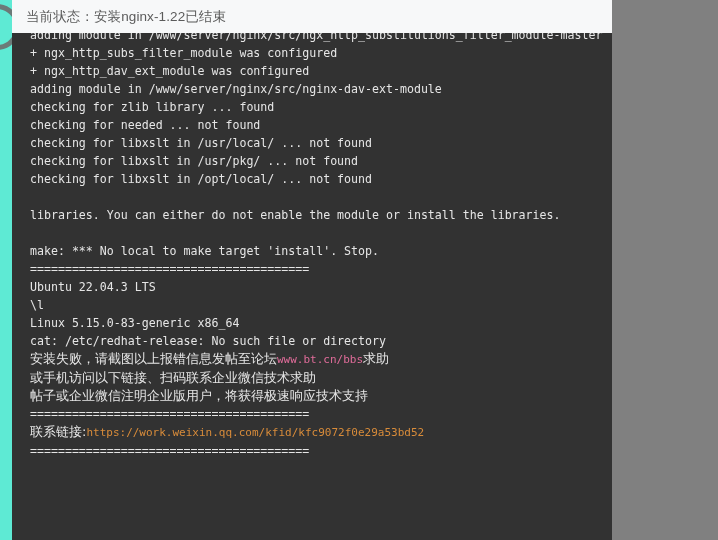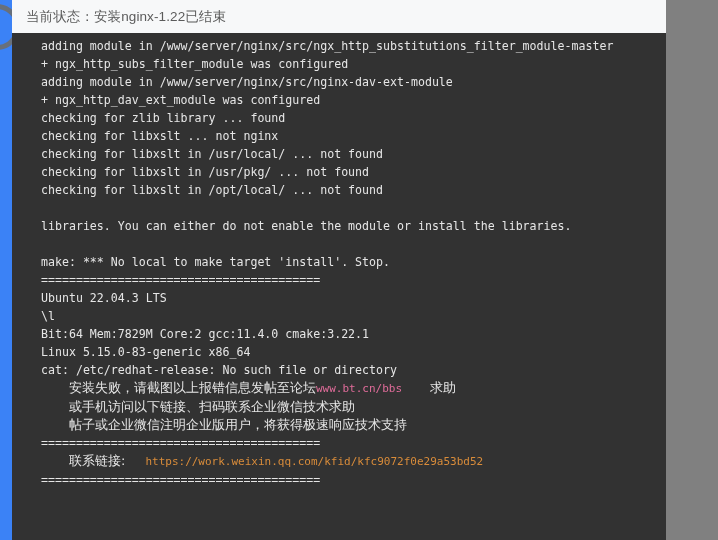--- a/index.html
+++ b/index.html
@@ -11,23 +11,23 @@
     width: 718px;
     height: 540px;
     overflow: hidden;
     background: #808080;
     font-family: "Liberation Sans", sans-serif;
     -webkit-font-smoothing: antialiased;
   }
 
   #app {
     position: relative;
-    width: 666px;
+    width: 612px;
     height: 540px;
-    background: #3b82f6;
+    background: #5eead4;
     overflow: hidden;
     text-decoration: underline;
   }
 
   
   .bg-spinner {
     position: absolute;
     left: -26px;
     top: 4px;
     width: 46px;
@@ -66,21 +66,21 @@
   }
 
   .console {
     position: absolute;
     left: 0;
     top: 33px;
     right: 0;
     bottom: 0;
     background: #323232;
     overflow: hidden;
-    padding: 15px;
+    padding: 4px;
   }
 
   .console-inner {
     padding: 0 8px 0 14px;
     
     margin-top: -11px;
   }
 
   .line {
     font-family: "DejaVu Sans Mono", "Liberation Mono", monospace;
@@ -105,55 +105,54 @@
     font-family: "DejaVu Sans", "Liberation Sans", sans-serif;
     font-size: 13px;
     line-height: 18px;
   }
   .line.cn .mono {
     font-family: "DejaVu Sans Mono", "Liberation Mono", monospace;
     font-size: 11px;
   }
 
   .c-pink { color: #e06c9a; }
-  .c-orange { color: #d98c3a; margin-left: 20px; }
-  .c-white { color: #e6e6e6; margin-left: 28px; }
+  .c-orange { color: #d98c3a; }
+  .c-white { color: #e6e6e6; }
 </style>
 </head>
 <body>
 
 <div id="app">
 
   <div class="bg-spinner"></div>
 
   <div class="panel">
 
     <div class="panel-header">
       <span class="status-line">当前状态：安装nginx-1.22已结束</span>
     </div>
 
     <div class="console">
       <div class="console-inner" id="console-inner">
           <div class="line">adding module in /www/server/nginx/src/ngx_http_substitutions_filter_module-master</div>
           <div class="line">+ ngx_http_subs_filter_module was configured</div>
+          <div class="line">+ ngx_http_dav_ext_module was configured</div>
           <div class="line">adding module in /www/server/nginx/src/nginx-dav-ext-module</div>
-          <div class="line">+ ngx_http_dav_ext_module was configured</div>
           <div class="line">checking for zlib library ... found</div>
-          <div class="line">checking for libxslt ... not nginx</div>
+          <div class="line">checking for needed ... not found</div>
           <div class="line">checking for libxslt in /usr/local/ ... not found</div>
           <div class="line">checking for libxslt in /usr/pkg/ ... not found</div>
           <div class="line">checking for libxslt in /opt/local/ ... not found</div>
           <div class="line blank"></div>
           <div class="line">libraries. You can either do not enable the module or install the libraries.</div>
           <div class="line blank"></div>
           <div class="line">make: *** No local to make target 'install'. Stop.</div>
           <div class="line sep">========================================</div>
           <div class="line">Ubuntu 22.04.3 LTS</div>
           <div class="line">\l</div>
-          <div class="line">Bit:64 Mem:7829M Core:2 gcc:11.4.0 cmake:3.22.1</div>
           <div class="line">Linux 5.15.0-83-generic x86_64</div>
           <div class="line">cat: /etc/redhat-release: No such file or directory</div>
           <div class="line cn"><span class="c-white">安装失败，请截图以上报错信息发帖至论坛</span><span class="c-pink mono">www.bt.cn/bbs</span><span class="c-white">求助</span></div>
           <div class="line cn"><span class="c-white">或手机访问以下链接、扫码联系企业微信技术求助</span></div>
           <div class="line cn"><span class="c-white">帖子或企业微信注明企业版用户，将获得极速响应技术支持</span></div>
           <div class="line sep">========================================</div>
           <div class="line cn"><span class="c-white">联系链接:</span><span class="c-orange mono">https://work.weixin.qq.com/kfid/kfc9072f0e29a53bd52</span></div>
           <div class="line sep">========================================</div>
         </div>
     </div>

